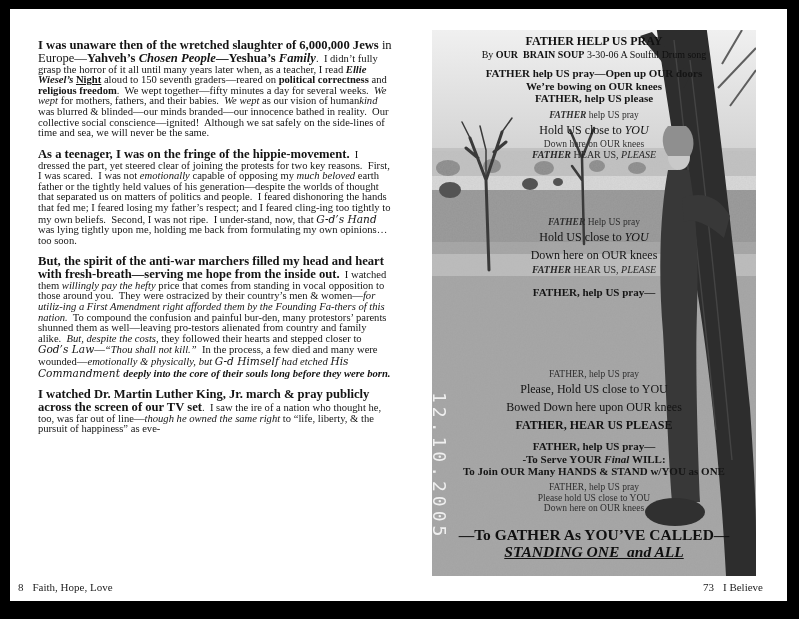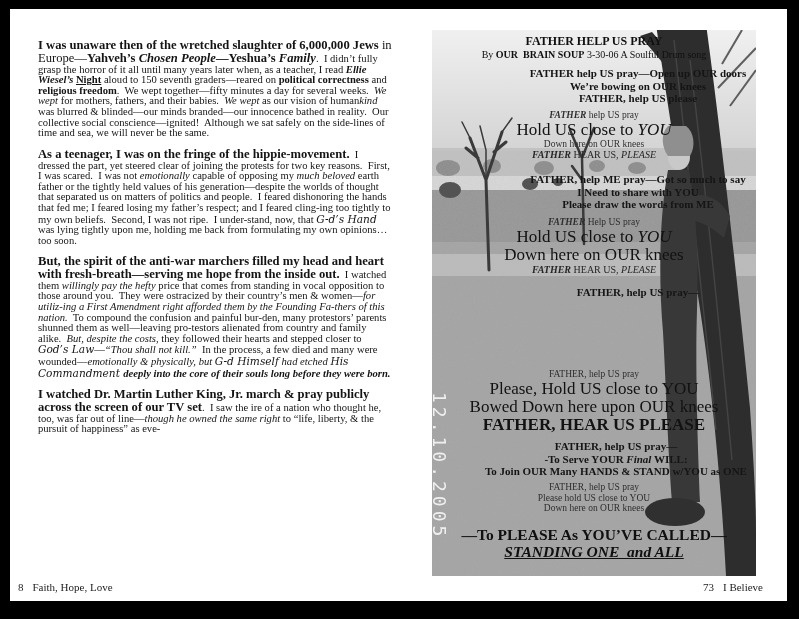--- a/index.html
+++ b/index.html
@@ -25,23 +25,23 @@
   .foot .num{margin-right:9px;}
 
   
   .photo{position:absolute;left:422px;top:21px;width:324px;height:546px;overflow:hidden;background:#8b5cf6;}
   .photo svg{position:absolute;left:0;top:0;}
   .overlay{position:absolute;left:0;top:0;width:100%;height:100%;}
   .st{position:absolute;left:0;width:100%;text-align:center;color:#101010;}
   .pre{white-space:pre-line;}
   .t-title{font-weight:bold;font-size:12px;line-height:13px;}
   .t-by{font-size:10px;line-height:11px;white-space:pre;}
-  .t-bold{font-weight:bold;font-size:11px;line-height:12.6px;color:#151515;padding-left:44px;}
+  .t-bold{font-weight:bold;font-size:11px;line-height:12.6px;color:#151515;}
   .t-sm{font-size:9.5px;line-height:10.5px;color:#2e2e2e;}
-  .t-big{font-size:17px;line-height:18px;color:#121212;}
+  .t-big{font-size:12px;line-height:18px;color:#121212;}
   .t-cap{font-size:10px;line-height:11px;color:#272727;}
   .t-script{font-size:10px;line-height:12.6px;font-style:italic;font-family:"DejaVu Serif",serif;
             letter-spacing:.4px;color:#1c1c1c;}
   .t-fin{font-weight:bold;font-size:15.5px;line-height:16.5px;}
   .u{text-decoration:underline;}
   .wm{position:absolute;left:18px;top:362px;transform:rotate(90deg);transform-origin:0 0;
       font-family:"DejaVu Sans Mono",monospace;font-size:18px;letter-spacing:4px;
       color:rgba(255,255,255,.82);}
 </style>
 </head>
@@ -122,23 +122,20 @@
 We’re bowing on OUR knees
 FATHER, help US please</div>
 
         <div class="st" style="top:80px">
           <div class="t-sm"><span class="i b">FATHER</span><span> help US pray</span></div>
           <div class="t-big"><span>Hold US close to </span><span class="i">YOU</span></div>
           <div class="t-sm">Down here on OUR knees</div>
           <div class="t-cap"><span class="i b">FATHER</span><span> HEAR US, </span><span class="i">PLEASE</span></div>
         </div>
 
-        <div class="st t-bold pre" style="top:143px">FATHER, help ME pray—Got so much to say
-I Need to share with YOU
-Please draw the words from ME</div>
 
         <div class="st" style="top:187px">
           <div class="t-sm"><span class="i b">FATHER</span><span> Help US pray</span></div>
           <div class="t-big"><span>Hold US close to </span><span class="i">YOU</span></div>
           <div class="t-big">Down here on OUR knees</div>
           <div class="t-cap"><span class="i b">FATHER</span><span> HEAR US, </span><span class="i">PLEASE</span></div>
         </div>
 
         <div class="st t-bold" style="top:256px">FATHER, help US pray—</div>
 
@@ -156,21 +153,21 @@
           <div class="t-bold">To Join OUR Many HANDS &amp; STAND w/YOU as ONE</div>
         </div>
 
         <div class="st" style="top:452px">
           <div class="t-sm">FATHER, help US pray</div>
           <div class="t-sm">Please hold US close to YOU</div>
           <div class="t-sm">Down here on OUR knees</div>
         </div>
 
         <div class="st" style="top:497px">
-          <div class="t-fin">—To PLEASE As YOU’VE CALLED—</div>
+          <div class="t-fin">—To GATHER As YOU’VE CALLED—</div>
           <div class="t-fin i u" style="white-space:pre">STANDING ONE  and ALL</div>
         </div>
 
         <div class="wm">12.10.2005</div>
       </div>
     </div>
 
     <div class="foot foot-right"><span class="num">73</span><span>I Believe</span></div>
 
   </div>

